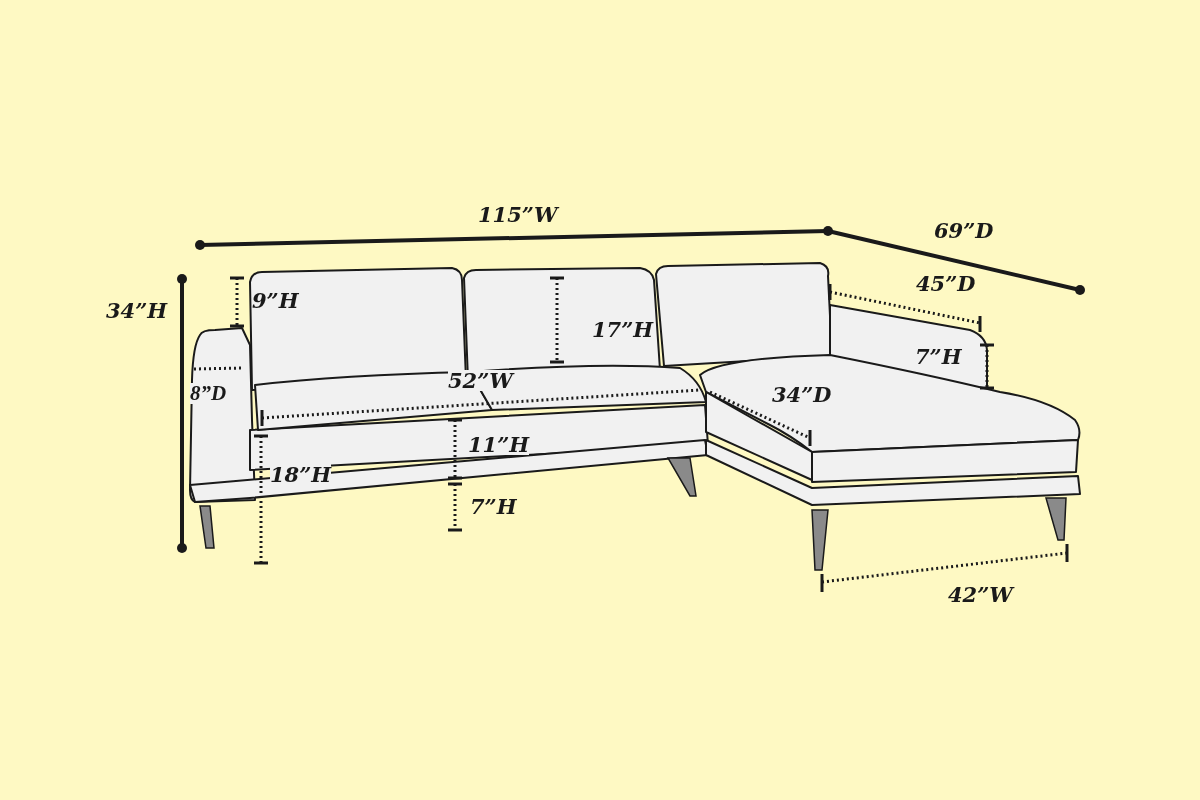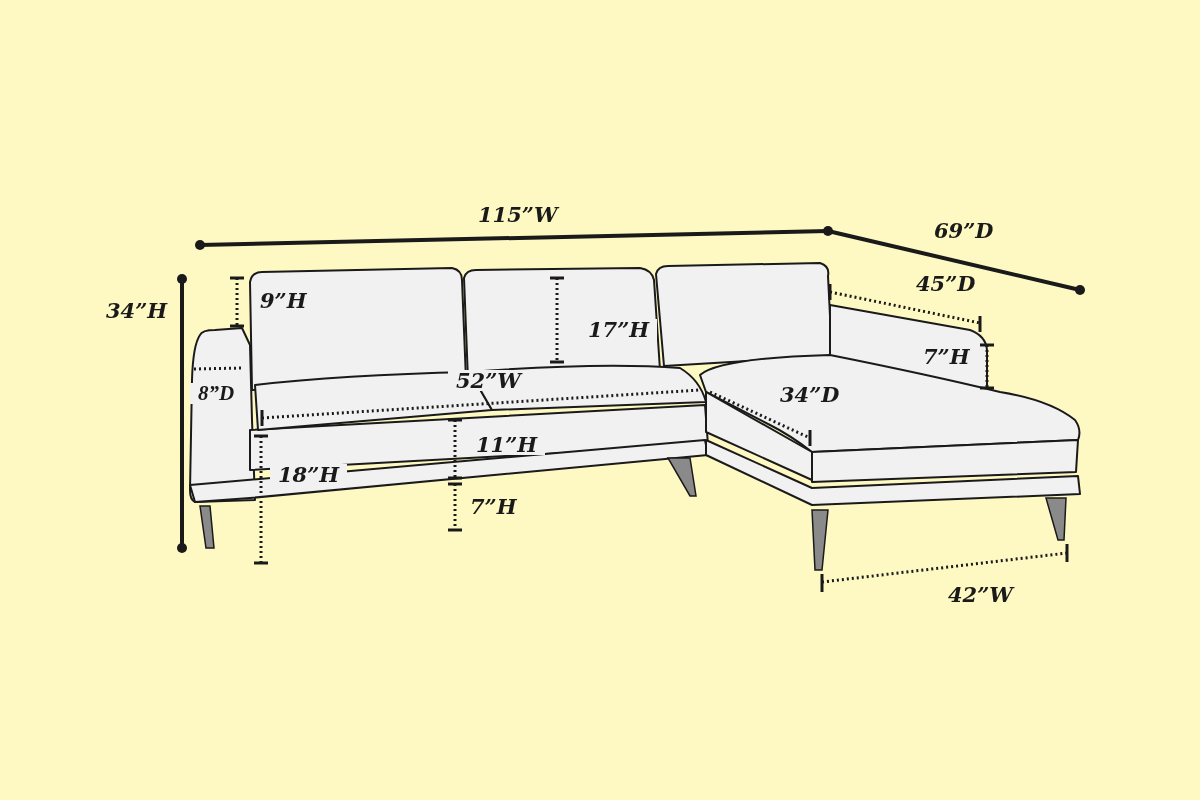--- a/index.html
+++ b/index.html
@@ -8,21 +8,21 @@
   .lbl {
     position: absolute;
     font-family: "DejaVu Serif", serif;
     font-weight: bold;
     font-style: italic;
     font-size: 21px;
     color: #1a1a1a;
     white-space: nowrap;
     line-height: 1;
   }
-  .lbl.bg { background: #f1f1f1; padding: 0 8px; }
+  .lbl.bg { background: #f1f1f1; padding: 0 0; }
 </style>
 </head>
 <body>
 
 <div id="stage">
   <svg width="1200" height="800" viewBox="0 0 1200 800">
     <g fill="#f1f1f1" stroke="#1a1a1a" stroke-width="2" stroke-linejoin="round">
 
       <path d="M200 335 Q202 330 215 330 L242 328 L250 345 L252 420 L255 500 L195 502 Q190 500 190 490 L192 380 Q193 345 200 335 Z"></path>
 
@@ -95,21 +95,21 @@
         <line x1="1067" y1="544" x2="1067" y2="562"></line>
       <line x1="262" y1="410" x2="262" y2="426"></line>
         <line x1="810" y1="430" x2="810" y2="446"></line>
     </g>
   </svg>
 
   <span class="lbl" style="left:478px;top:204px;">115”W</span>
   <span class="lbl" style="left:934px;top:220px;">69”D</span>
   <span class="lbl" style="left:106px;top:300px;">34”H</span>
   <span class="lbl bg" style="left:252px;top:290px;">9”H</span>
-  <span class="lbl bg" style="left:580px;top:319px;">17”H</span>
+  <span class="lbl bg" style="left:592px;top:319px;">17”H</span>
   <span class="lbl bg" style="left:190px;top:383px;font-family:Liberation Serif, serif;">8”D</span>
   <span class="lbl bg" style="left:448px;top:370px;">52”W</span>
   <span class="lbl bg" style="left:468px;top:434px;">11”H</span>
   <span class="lbl bg" style="left:270px;top:464px;">18”H</span>
   <span class="lbl" style="left:470px;top:496px;">7”H</span>
   <span class="lbl" style="left:916px;top:273px;">45”D</span>
   <span class="lbl bg" style="left:915px;top:346px;">7”H</span>
   <span class="lbl bg" style="left:772px;top:384px;">34”D</span>
   <span class="lbl" style="left:948px;top:584px;">42”W</span>
 </div>

